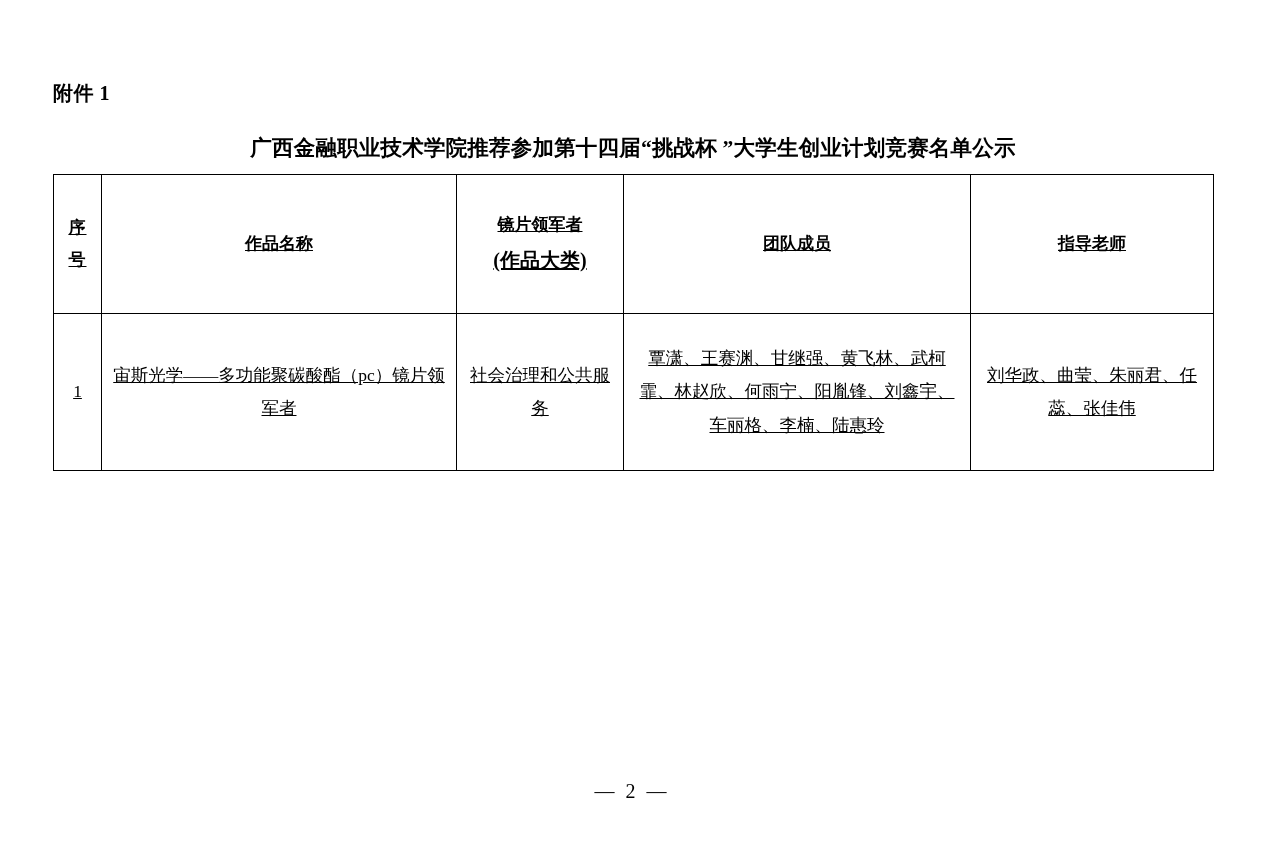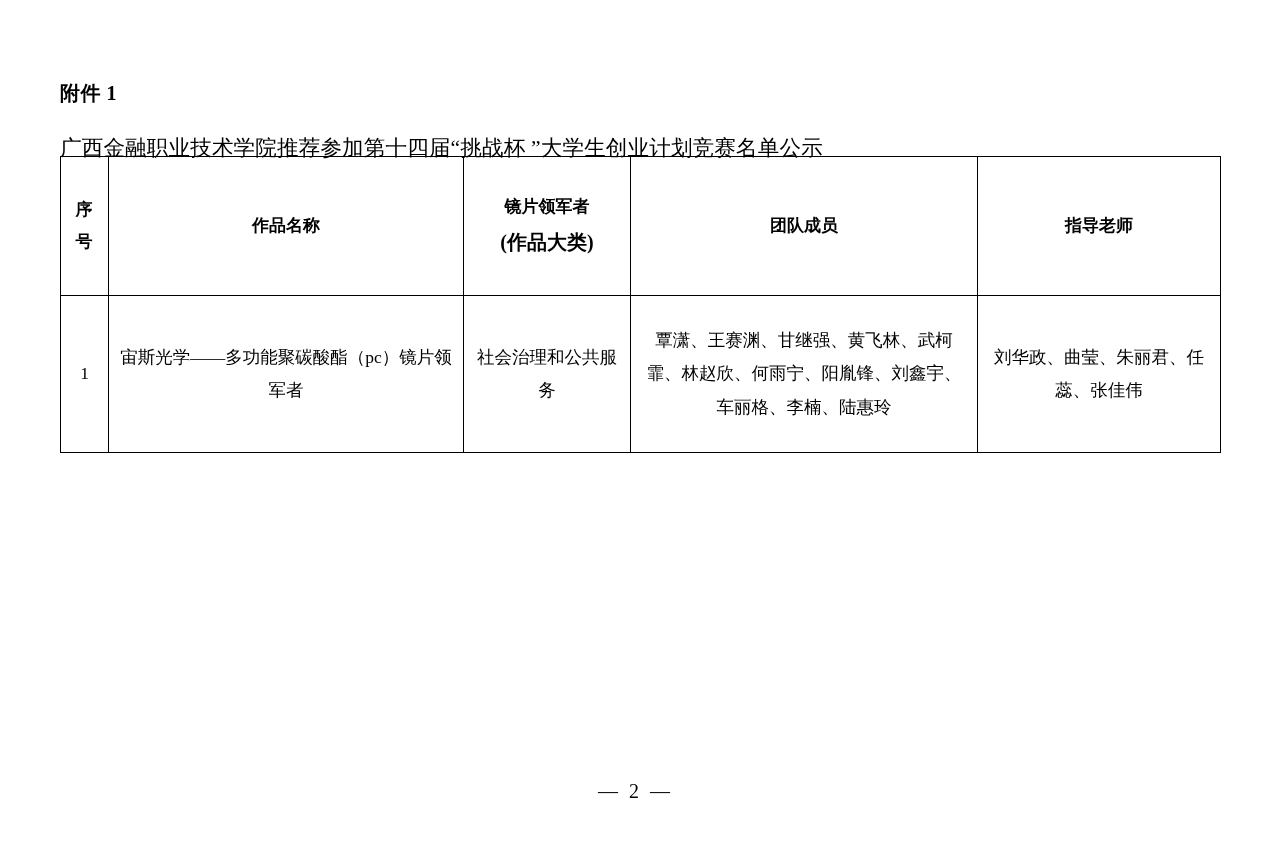--- a/index.html
+++ b/index.html
@@ -11,47 +11,48 @@
     width: 1264px;
     height: 868px;
     font-family: "Liberation Serif", "DejaVu Serif", serif;
     color: #000000;
     position: relative;
     overflow: hidden;
   }
   .page {
     position: absolute;
     inset: 0;
-    margin-left: 7px;
   }
   .attachment-label {
     position: absolute;
     left: 53px;
     top: 80px;
     font-size: 20px;
     font-weight: bold;
     letter-spacing: 0.5px;
   }
   .doc-title {
     position: absolute;
     left: 53px;
     top: 133px;
     width: 1160px;
+    text-align: center;
     font-size: 21.5px;
-    font-weight: normal;
+    font-weight: bold;
     letter-spacing: 0.2px;
     white-space: nowrap;
   }
   table.listing {
     position: absolute;
     left: 53px;
-    top: 156px;
+    top: 174px;
     width: 1160px;
     border-collapse: collapse;
     table-layout: fixed;
+    text-decoration: underline;
   }
   table.listing th,
   table.listing td {
     border: 1px solid #000000;
     vertical-align: middle;
     text-align: center;
     font-size: 17.5px;
     line-height: 1.9;
     padding: 6px 10px;
   }

